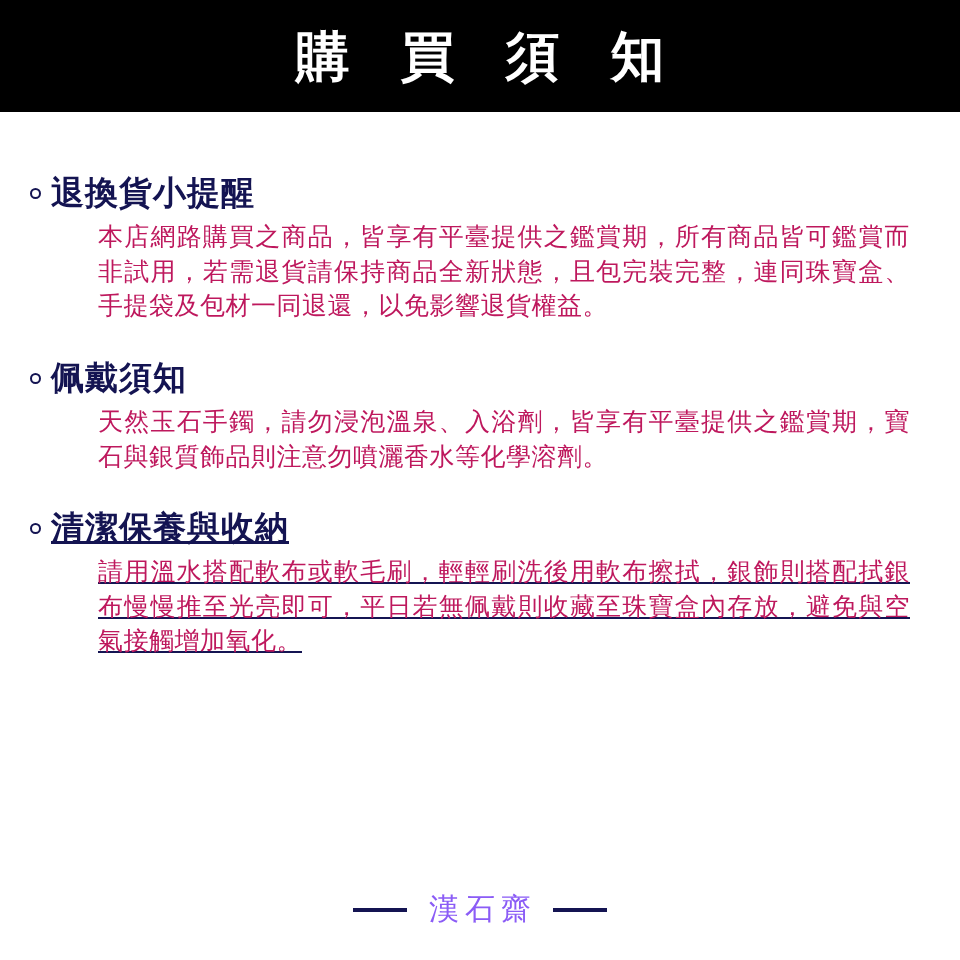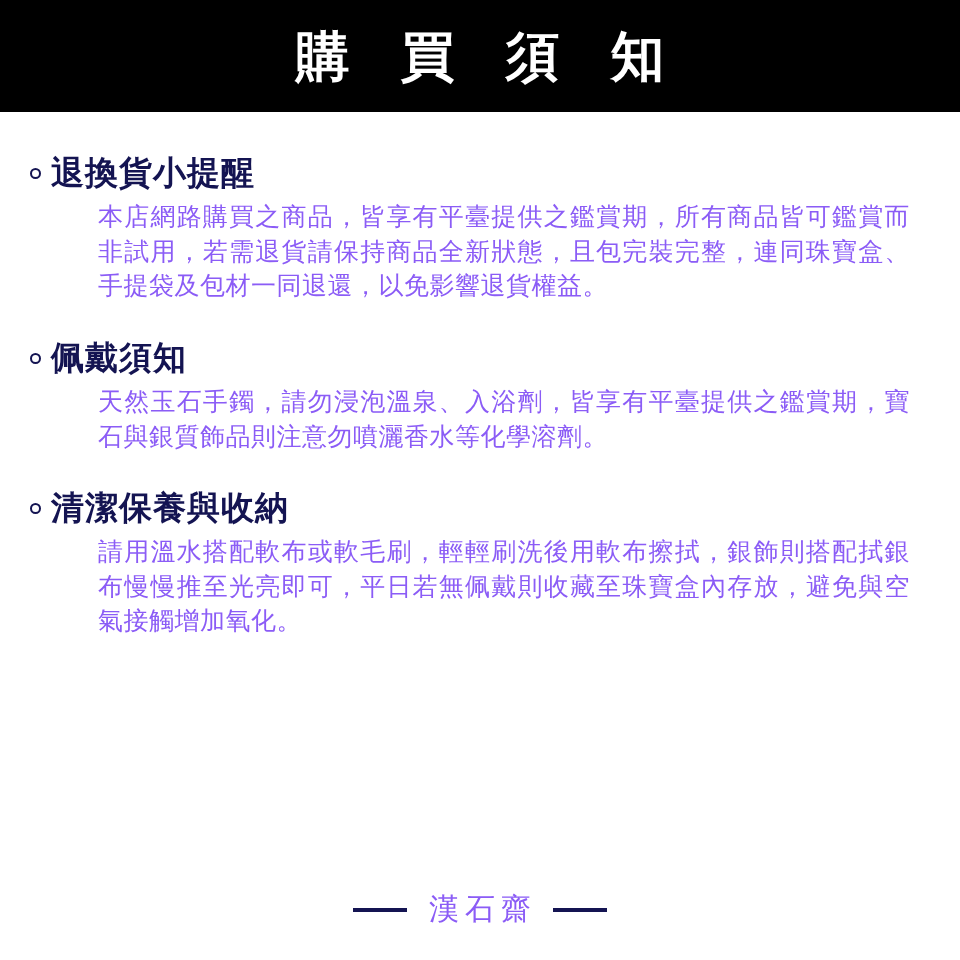--- a/index.html
+++ b/index.html
@@ -31,28 +31,29 @@
   .header-title {
     color: #ffffff;
     font-size: 54px;
     font-weight: bold;
     letter-spacing: 18px;
     text-indent: 18px;
     line-height: 1;
     font-family: "Liberation Sans", "DejaVu Sans", sans-serif;
   }
   .content {
-    padding: 40px 30px 0 30px;
+    padding: 60px 30px 0 30px;
     box-sizing: border-box;
   }
   .section {
     margin-bottom: 34px;
   }
   .section:last-of-type {
     margin-bottom: 12px;
+    text-decoration: underline;
   }
   .section-heading {
     display: flex;
     align-items: flex-start;
     gap: 10px;
     margin: 0 0 6px 0;
   }
   .bullet-ring {
     width: 11px;
     height: 11px;
@@ -65,21 +66,21 @@
   .section-title {
     font-size: 33px;
     font-weight: bold;
     line-height: 1.25;
     color: #141452;
     letter-spacing: 1px;
   }
   .section-body {
     font-size: 25px;
     line-height: 1.38;
-    color: #8b5cf6;
+    color: #be185d;
     padding-left: 68px;
     padding-right: 20px;
     text-align: justify;
     text-justify: inter-character;
     letter-spacing: 0.5px;
   }
   .footer {
     position: absolute;
     left: 0;
     right: 0;

